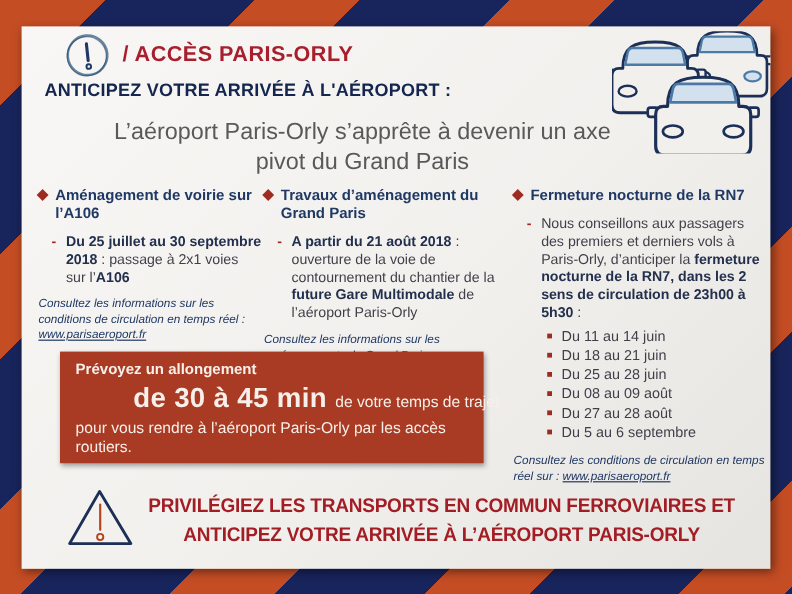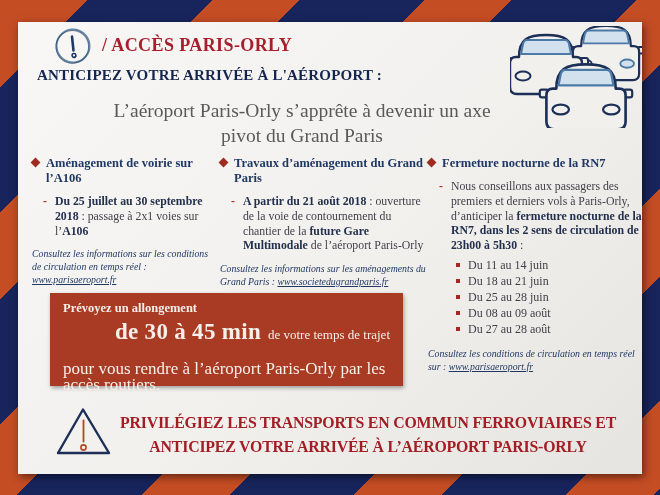--- a/index.html
+++ b/index.html
@@ -1,18 +1,18 @@
 <!DOCTYPE html>
 <html><head>
 <meta charset="utf-8">
 <style>
   html,body{margin:0;padding:0;width:660px;height:495px;overflow:hidden;
     font-family:"Liberation Sans", sans-serif;}
   .frame{position:absolute;inset:0;width:660px;height:495px;
-    background:repeating-linear-gradient(135deg,#c44d24 0 62px,#18245c 62px 150px);font-family:Liberation Serif, serif;}
+    background:repeating-linear-gradient(135deg,#c44d24 0 62px,#18245c 62px 150px);}
   .panel{position:absolute;left:18px;top:22px;width:624px;height:452px;
     background:linear-gradient(135deg,#f8f7f5 0%,#f2f0ed 55%,#e6e4e1 100%);
     box-shadow:2px 3px 8px rgba(0,0,0,.5);}
   
   .hdr-icon{position:absolute;left:34px;top:3px;width:42px;height:42px;transform:rotate(-6deg);}
   .kicker{position:absolute;left:84px;top:13px;font-size:18px;font-weight:bold;
     color:#a81e2c;letter-spacing:.4px;}
   .subtitle{position:absolute;left:19px;top:45px;font-size:15px;font-weight:bold;
     color:#14264f;letter-spacing:.2px;}
   .traffic{position:absolute;right:0px;top:4px;width:132px;height:102px;}
@@ -38,21 +38,21 @@
     font-size:12px;color:#3f3f49;}
   .sq{flex:none;width:4px;height:4px;background:#9e2b20;margin-top:5px;}
   
   .alert-box{position:absolute;left:32px;top:271px;width:353px;height:93px;
     background:#a93a23;color:#f7efe9;padding:8px 13px;box-sizing:border-box;
     box-shadow:1px 2px 4px rgba(0,0,0,.35);}
   .box-l1{font-size:12.5px;font-weight:bold;}
   .box-l2{margin-top:3px;padding-left:48px;white-space:nowrap;text-align:right;}
   .box-big{font-size:23px;font-weight:bold;letter-spacing:.3px;}
   .box-rest{font-size:13px;margin-left:7px;}
-  .box-l3{margin-top:16px;font-size:17px;line-height:16px;}
+  .box-l3{margin-top:4px;font-size:13px;line-height:16px;}
   
   .warn-icon{position:absolute;left:36px;top:383px;width:58px;height:52px;}
   .footer-text{position:absolute;left:86px;top:389px;width:528px;text-align:center;
     font-size:16.5px;line-height:23.5px;font-weight:bold;color:#a31d25;
     transform:scaleX(.96);letter-spacing:-.2px;}
 </style>
 </head>
 <body>
 
 <div class="frame">
@@ -157,20 +157,24 @@
             <span>Du 25 au 28 juin</span>
           </div>
         <div class="date-item">
             <span class="sq"></span>
             <span>Du 08 au 09 août</span>
           </div>
         <div class="date-item">
             <span class="sq"></span>
             <span>Du 27 au 28 août</span>
           </div>
+        <div class="date-item">
+            <span class="sq"></span>
+            <span>Du 5 au 6 septembre</span>
+          </div>
       </div>
       <div class="note">
         <span>Consultez les conditions de circulation en temps réel sur : </span>
         <a>www.parisaeroport.fr</a>
       </div>
     </div>
 
     <div class="alert-box">
       <div class="box-l1">Prévoyez un allongement</div>
       <div class="box-l2">

